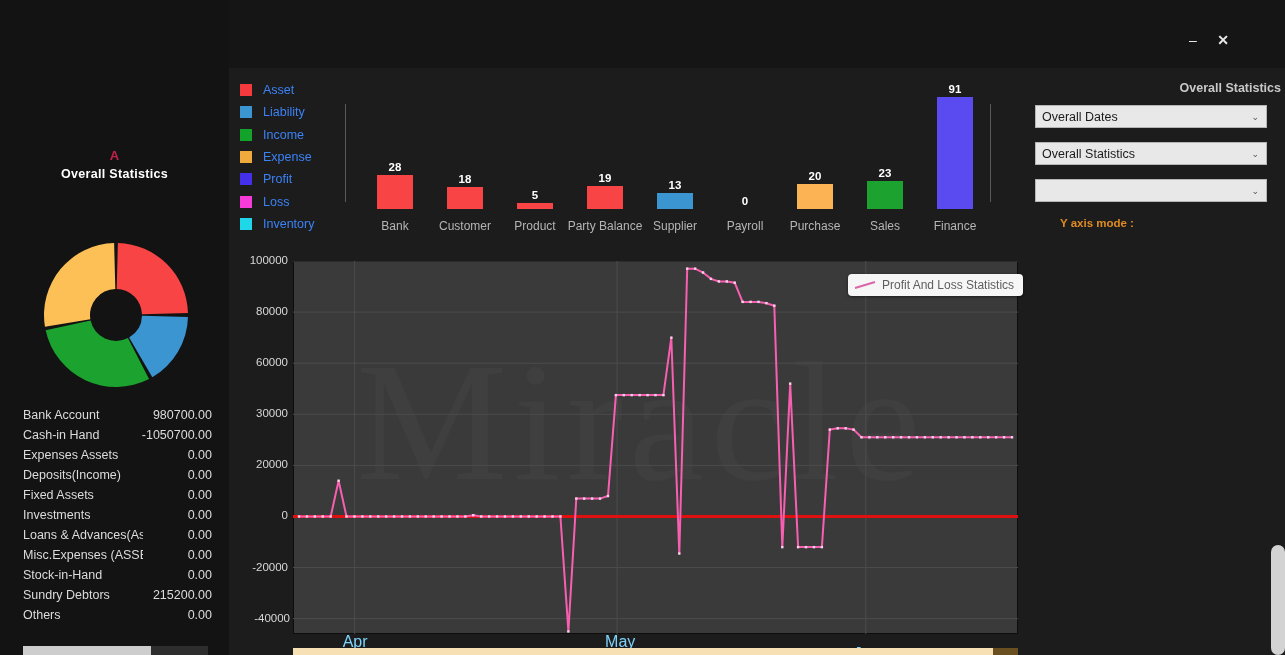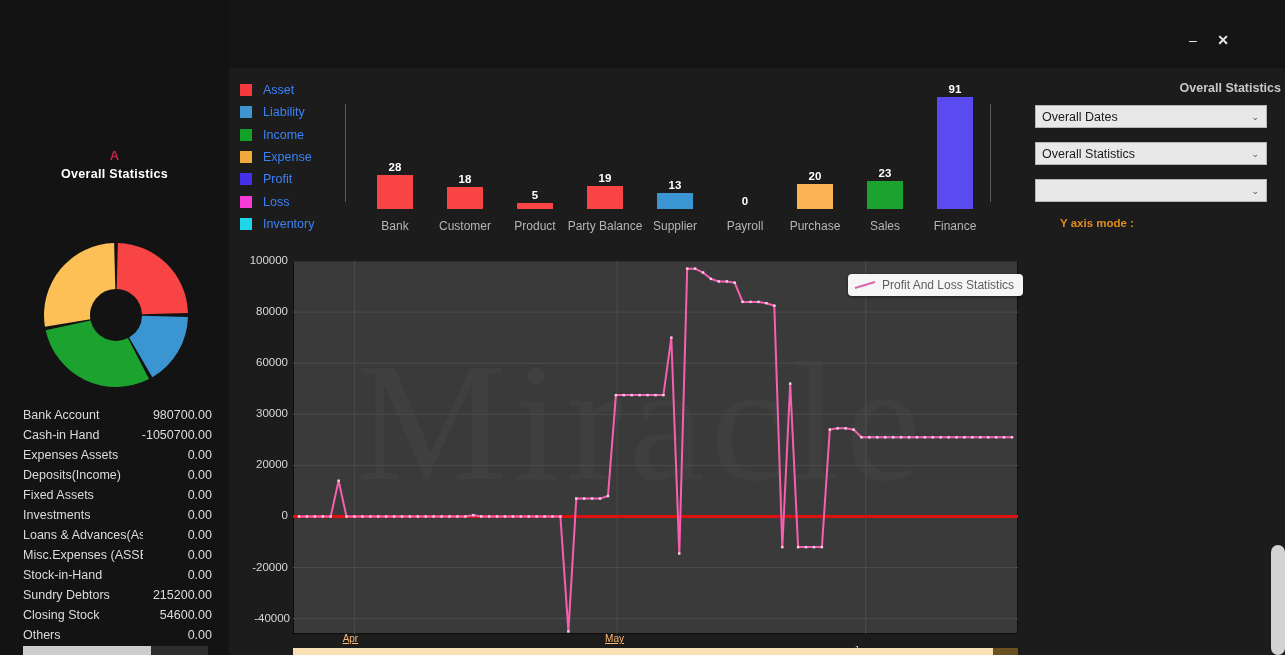--- a/index.html
+++ b/index.html
@@ -55,21 +55,21 @@
   .bar-lbl { position:absolute; bottom:2px; width:80px; text-align:center; font-size:12px;
              color:#b5b5b5; white-space:nowrap; }
   .bar-sep { position:absolute; left:990px; top:104px; width:1px; height:98px; background:#585858; }
 
   
   .linechart { position:absolute; left:236px; top:255px; width:790px; height:400px; }
   .plot-bg { position:absolute; left:57px; top:6px; width:725px; height:373px;
              background:#3a3a3a; border:1px solid #0d0d0d; }
   .ytick { position:absolute; right:0; width:52px; text-align:right; font-size:11.5px;
            color:#d8d8d8; transform:translateY(-7px); }
-  .xtick { position:absolute; top:378px; font-size:10px; color:#fdba74;text-decoration:underline; }
+  .xtick { position:absolute; top:378px; font-size:16px; color:#7dd3fc;text-decoration:underline; }
   .legend-box { position:absolute; left:612px; top:19px; background:#f6f6f6; border-radius:4px;
                 padding:4px 9px 4px 6px; font-size:12px; color:#5e5e5e; display:flex;
                 align-items:center; gap:6px; box-shadow:0 1px 3px rgba(0,0,0,.5); }
   .watermark { position:absolute; left:120px; top:70px; font-family:"Liberation Serif", serif;
                font-size:170px; color:rgba(255,255,255,0.028); pointer-events:none;
                letter-spacing:6px; user-select:none; }
 
   .x-scroll { position:absolute; left:293px; top:648px; width:725px; height:11px;
               background:#6a4f20; }
   .x-scroll-thumb { position:absolute; left:0; top:0; width:700px; height:11px;
@@ -149,24 +149,20 @@
           <div class="acct-name">Misc.Expenses (ASSET)</div>
           <div class="acct-val">0.00</div>
         </div>
         <div class="acct-row">
           <div class="acct-name">Stock-in-Hand</div>
           <div class="acct-val">0.00</div>
         </div>
         <div class="acct-row">
           <div class="acct-name">Sundry Debtors</div>
           <div class="acct-val">215200.00</div>
-        </div>
-        <div class="acct-row">
-          <div class="acct-name">Closing Stock</div>
-          <div class="acct-val">54600.00</div>
         </div>
         <div class="acct-row">
           <div class="acct-name">Others</div>
           <div class="acct-val">0.00</div>
         </div>
       </div>
 
     <div class="side-scroll">
       <div class="side-scroll-thumb"></div>
     </div>

